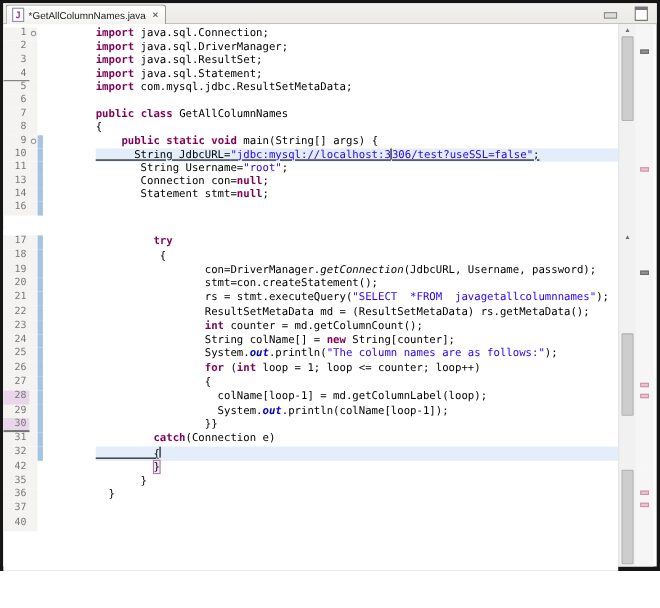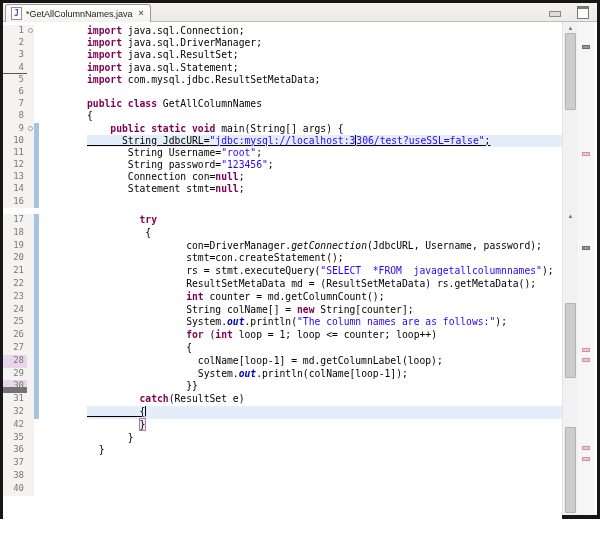--- a/index.html
+++ b/index.html
@@ -26,21 +26,21 @@
   .pane{position:absolute;left:0;width:559px;overflow:hidden;background:#fff;}
   .paneA{top:19px;height:188px;padding-top:3px;}
   .paneB{top:207px;height:305px;padding-top:4px;}
   .line{display:flex;align-items:stretch;white-space:pre;}
   .paneA .line{height:12.2px;line-height:12.2px;}
   .paneB .line{height:12.8px;line-height:12.8px;}
   .ln{width:24px;flex:0 0 24px;text-align:right;padding-right:3px;box-sizing:border-box;
       font:9px "DejaVu Sans Mono",monospace;color:var(--line-number);background:var(--gutter-bg);}
   .ln.uline{border-bottom:1px solid #555;}
   .ln.pink{background:var(--annotation-pink);}
-  .ln.pinkline{background:var(--annotation-pink);border-bottom:6px solid #737373;}
+  .ln.pinkline{background:var(--annotation-pink);border-bottom:2px solid #737373;}
   .fold{width:7px;flex:0 0 7px;background:var(--gutter-bg);position:relative;}
   .fold .circ{position:absolute;left:1px;top:3px;width:5px;height:5px;border:1px solid #9a9a9a;
               border-radius:50%;background:#fff;box-sizing:border-box;}
   .bar{width:5px;flex:0 0 5px;background:#fff;}
   .bar.chg{background:var(--change-bar);}
   .code{flex:1;font:9.7px "DejaVu Sans Mono",monospace;color:var(--plain);white-space:pre;margin-left:48px;}
   .code.hl{background:var(--current-line-bg);text-decoration:underline;}
   .sk{color:var(--keyword);font-weight:bold;}
   .ss{color:var(--string);}
   .ssf{color:var(--static-field);font-style:italic;font-weight:bold;}
@@ -86,47 +86,45 @@
         <div class="line"><span class="ln">2</span><span class="fold"></span><span class="bar"></span><span class="code"><span class="sk">import</span><span class="sp"> java.sql.DriverManager;</span></span></div>
         <div class="line"><span class="ln">3</span><span class="fold"></span><span class="bar"></span><span class="code"><span class="sk">import</span><span class="sp"> java.sql.ResultSet;</span></span></div>
         <div class="line"><span class="ln uline">4</span><span class="fold"></span><span class="bar"></span><span class="code"><span class="sk">import</span><span class="sp"> java.sql.Statement;</span></span></div>
         <div class="line"><span class="ln">5</span><span class="fold"></span><span class="bar"></span><span class="code"><span class="sk">import</span><span class="sp"> com.mysql.jdbc.ResultSetMetaData;</span></span></div>
         <div class="line"><span class="ln">6</span><span class="fold"></span><span class="bar"></span><span class="code"></span></div>
         <div class="line"><span class="ln">7</span><span class="fold"></span><span class="bar"></span><span class="code"><span class="sk">public</span><span class="sp"> </span><span class="sk">class</span><span class="sp"> GetAllColumnNames</span></span></div>
         <div class="line"><span class="ln">8</span><span class="fold"></span><span class="bar"></span><span class="code"><span class="sp">{</span></span></div>
         <div class="line"><span class="ln">9</span><span class="fold"><span class="circ"></span></span><span class="bar chg"></span><span class="code"><span class="sp">    </span><span class="sk">public</span><span class="sp"> </span><span class="sk">static</span><span class="sp"> </span><span class="sk">void</span><span class="sp"> main(String[] args) {</span></span></div>
         <div class="line"><span class="ln">10</span><span class="fold"></span><span class="bar chg"></span><span class="code hl"><span class="sp">      String JdbcURL=</span><span class="ss">"jdbc:mysql://localhost:3</span><span class="caret"></span><span class="ss">306/test?useSSL=false"</span><span class="sp">;</span></span></div>
         <div class="line"><span class="ln">11</span><span class="fold"></span><span class="bar chg"></span><span class="code"><span class="sp">       String Username=</span><span class="ss">"root"</span><span class="sp">;</span></span></div>
-        <div class="line"><span class="ln">12</span><span class="fold"></span><span class="bar chg"></span><span class="code"><span class="sp">       String password=</span><span class="ss">"123456"</span><span class="sp">;</span></span></div>
         <div class="line"><span class="ln">13</span><span class="fold"></span><span class="bar chg"></span><span class="code"><span class="sp">       Connection con=</span><span class="sk">null</span><span class="sp">;</span></span></div>
         <div class="line"><span class="ln">14</span><span class="fold"></span><span class="bar chg"></span><span class="code"><span class="sp">       Statement stmt=</span><span class="sk">null</span><span class="sp">;</span></span></div>
         <div class="line"><span class="ln">16</span><span class="fold"></span><span class="bar chg"></span><span class="code"></span></div>
       </div>
     <div class="pane paneB">
         <div class="line"><span class="ln">17</span><span class="fold"></span><span class="bar chg"></span><span class="code"><span class="sp">         </span><span class="sk">try</span></span></div>
         <div class="line"><span class="ln">18</span><span class="fold"></span><span class="bar chg"></span><span class="code"><span class="sp">          {</span></span></div>
         <div class="line"><span class="ln">19</span><span class="fold"></span><span class="bar chg"></span><span class="code"><span class="sp">                 con=DriverManager.</span><span class="ssm">getConnection</span><span class="sp">(JdbcURL, Username, password);</span></span></div>
         <div class="line"><span class="ln">20</span><span class="fold"></span><span class="bar chg"></span><span class="code"><span class="sp">                 stmt=con.createStatement();</span></span></div>
         <div class="line"><span class="ln">21</span><span class="fold"></span><span class="bar chg"></span><span class="code"><span class="sp">                 rs = stmt.executeQuery(</span><span class="ss">"SELECT  *FROM  javagetallcolumnnames"</span><span class="sp">);</span></span></div>
         <div class="line"><span class="ln">22</span><span class="fold"></span><span class="bar chg"></span><span class="code"><span class="sp">                 ResultSetMetaData md = (ResultSetMetaData) rs.getMetaData();</span></span></div>
         <div class="line"><span class="ln">23</span><span class="fold"></span><span class="bar chg"></span><span class="code"><span class="sp">                 </span><span class="sk">int</span><span class="sp"> counter = md.getColumnCount();</span></span></div>
         <div class="line"><span class="ln">24</span><span class="fold"></span><span class="bar chg"></span><span class="code"><span class="sp">                 String colName[] = </span><span class="sk">new</span><span class="sp"> String[counter];</span></span></div>
         <div class="line"><span class="ln">25</span><span class="fold"></span><span class="bar chg"></span><span class="code"><span class="sp">                 System.</span><span class="ssf">out</span><span class="sp">.println(</span><span class="ss">"The column names are as follows:"</span><span class="sp">);</span></span></div>
         <div class="line"><span class="ln">26</span><span class="fold"></span><span class="bar chg"></span><span class="code"><span class="sp">                 </span><span class="sk">for</span><span class="sp"> (</span><span class="sk">int</span><span class="sp"> loop = 1; loop &lt;= counter; loop++)</span></span></div>
         <div class="line"><span class="ln">27</span><span class="fold"></span><span class="bar chg"></span><span class="code"><span class="sp">                 {</span></span></div>
         <div class="line"><span class="ln pink">28</span><span class="fold"></span><span class="bar chg"></span><span class="code"><span class="sp">                   colName[loop-1] = md.getColumnLabel(loop);</span></span></div>
         <div class="line"><span class="ln">29</span><span class="fold"></span><span class="bar chg"></span><span class="code"><span class="sp">                   System.</span><span class="ssf">out</span><span class="sp">.println(colName[loop-1]);</span></span></div>
         <div class="line"><span class="ln pinkline">30</span><span class="fold"></span><span class="bar chg"></span><span class="code"><span class="sp">                 }}</span></span></div>
-        <div class="line"><span class="ln">31</span><span class="fold"></span><span class="bar chg"></span><span class="code"><span class="sp">         </span><span class="sk">catch</span><span class="sp">(ResultSet e)</span></span></div>
+        <div class="line"><span class="ln">31</span><span class="fold"></span><span class="bar chg"></span><span class="code"><span class="sp">         </span><span class="sk">catch</span><span class="sp">(Connection e)</span></span></div>
         <div class="line"><span class="ln">32</span><span class="fold"></span><span class="bar chg"></span><span class="code hl"><span class="sp">         {</span><span class="caret"></span></span></div>
         <div class="line"><span class="ln">42</span><span class="fold"></span><span class="bar"></span><span class="code"><span class="sp">         </span><span class="bracebox">}</span></span></div>
         <div class="line"><span class="ln">35</span><span class="fold"></span><span class="bar"></span><span class="code"><span class="sp">       }</span></span></div>
         <div class="line"><span class="ln">36</span><span class="fold"></span><span class="bar"></span><span class="code"><span class="sp">  }</span></span></div>
         <div class="line"><span class="ln">37</span><span class="fold"></span><span class="bar"></span><span class="code"></span></div>
-        <div class="line"><span class="ln">38</span><span class="fold"></span><span class="bar"></span><span class="code"></span></div>
         <div class="line"><span class="ln">40</span><span class="fold"></span><span class="bar"></span><span class="code"></span></div>
       </div>
 
     <div class="rail railA">
       <span class="arrow">▲</span>
       <div class="thumb" style="top:11px;height:77px;"></div>
     </div>
     <div class="ruler rulerA">
       <span class="mark dark" style="top:23px;"></span>
       <span class="mark pinkm" style="top:130px;"></span>

